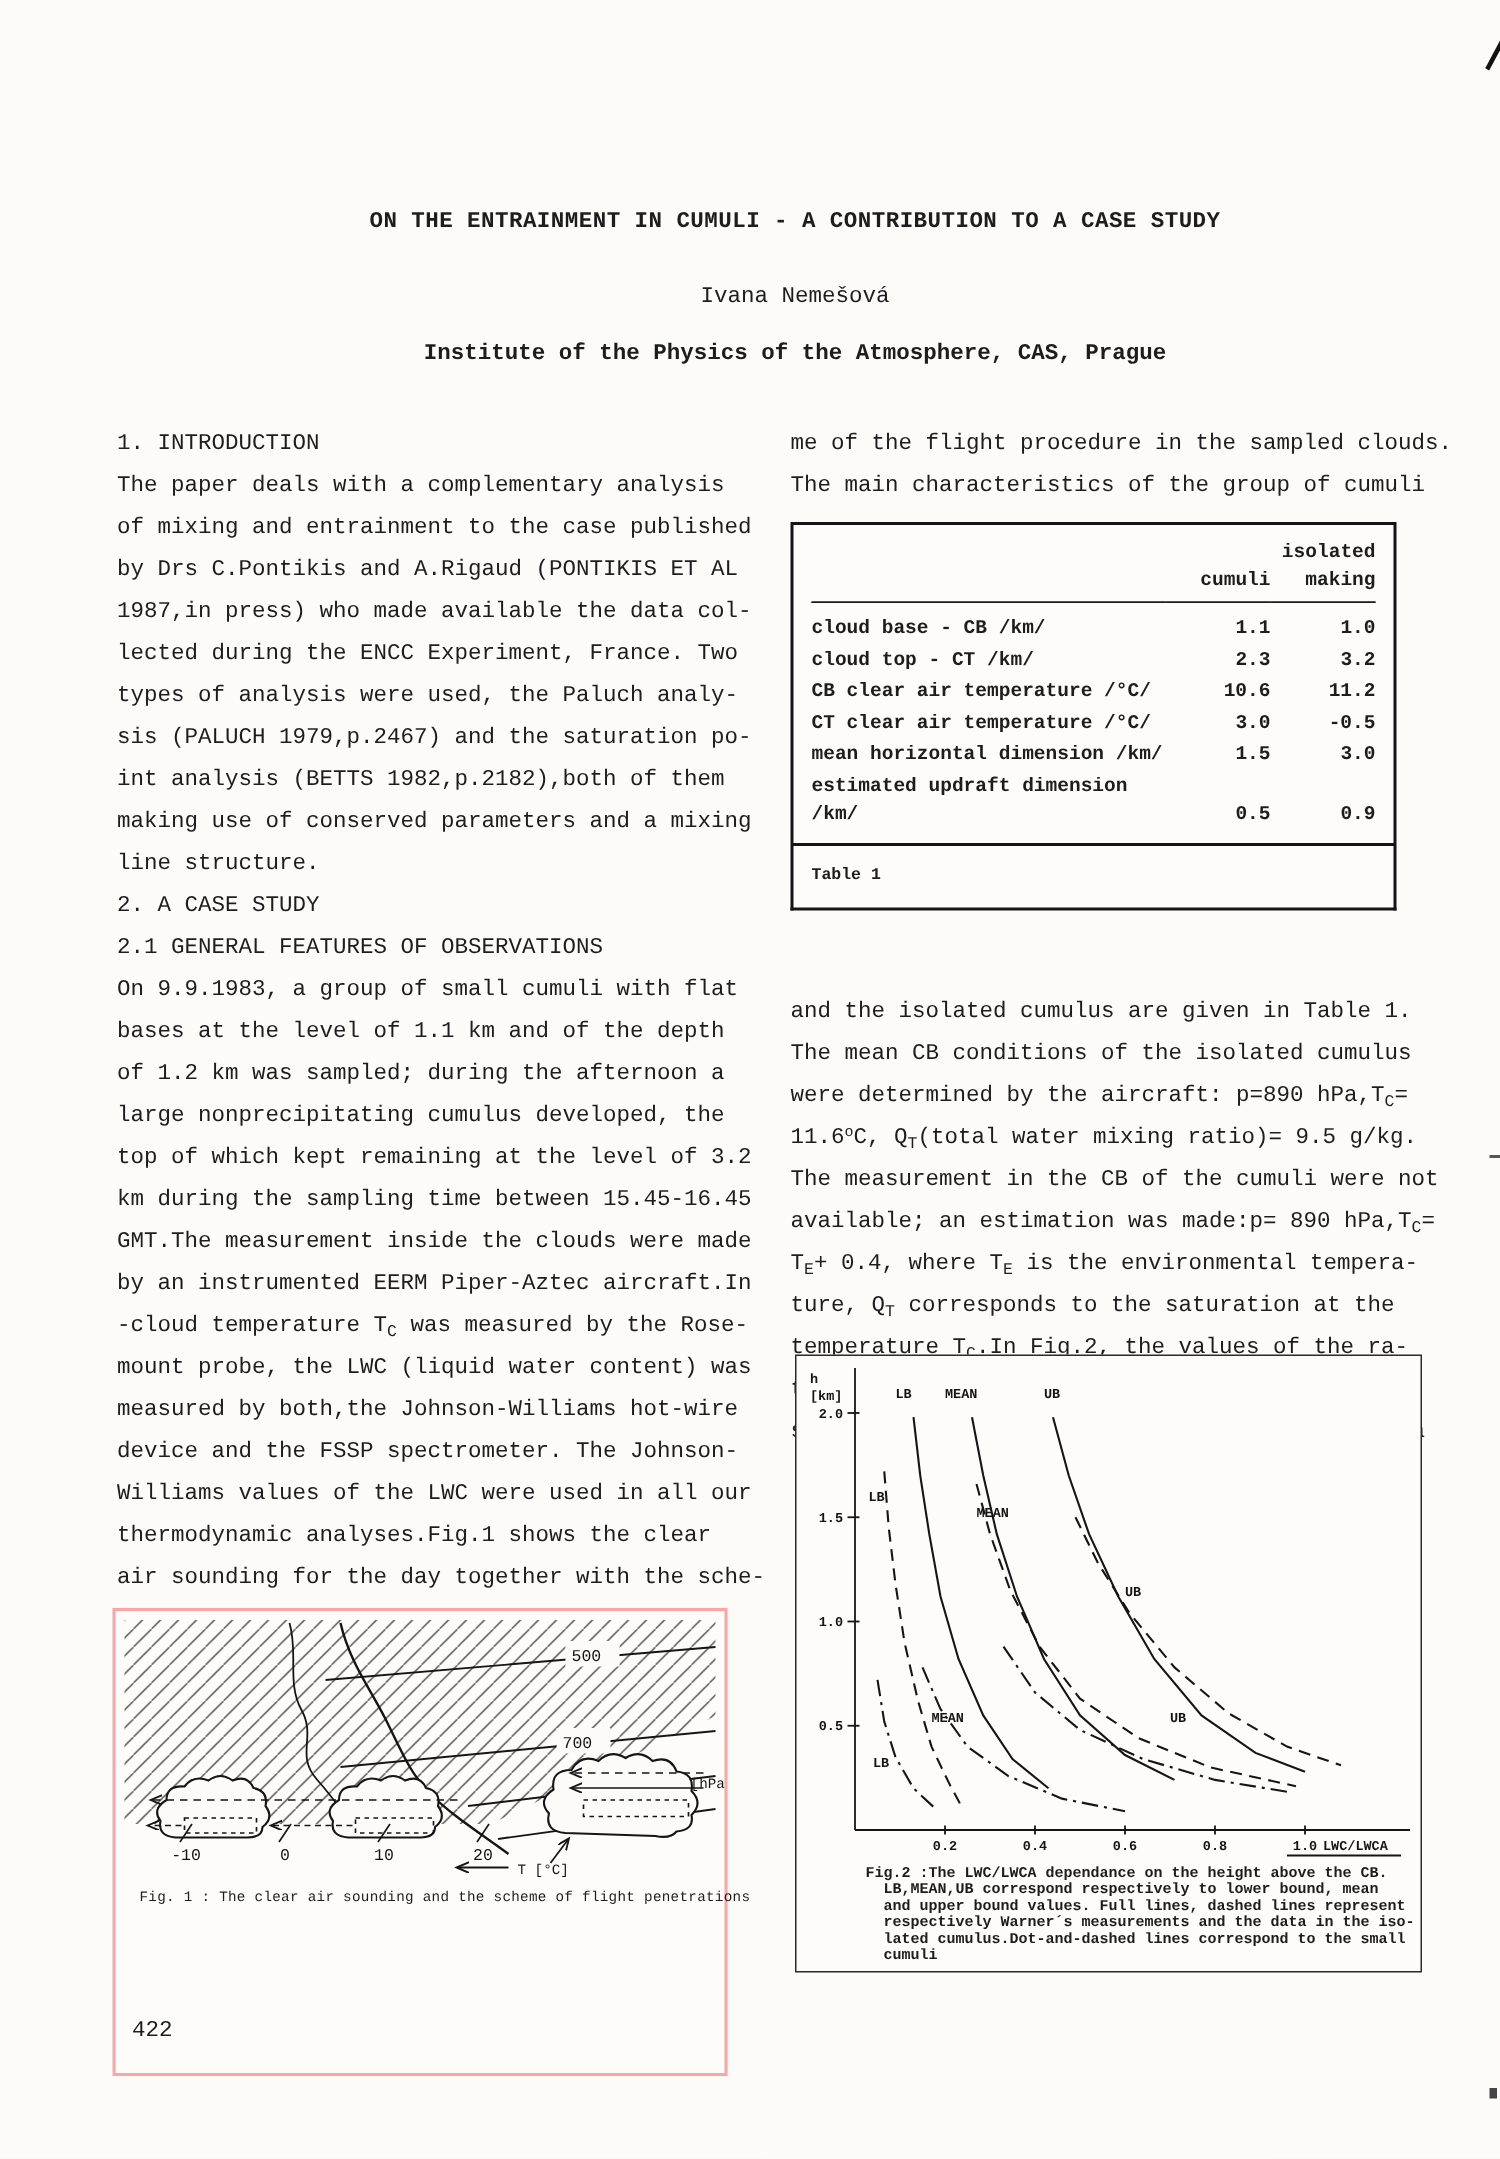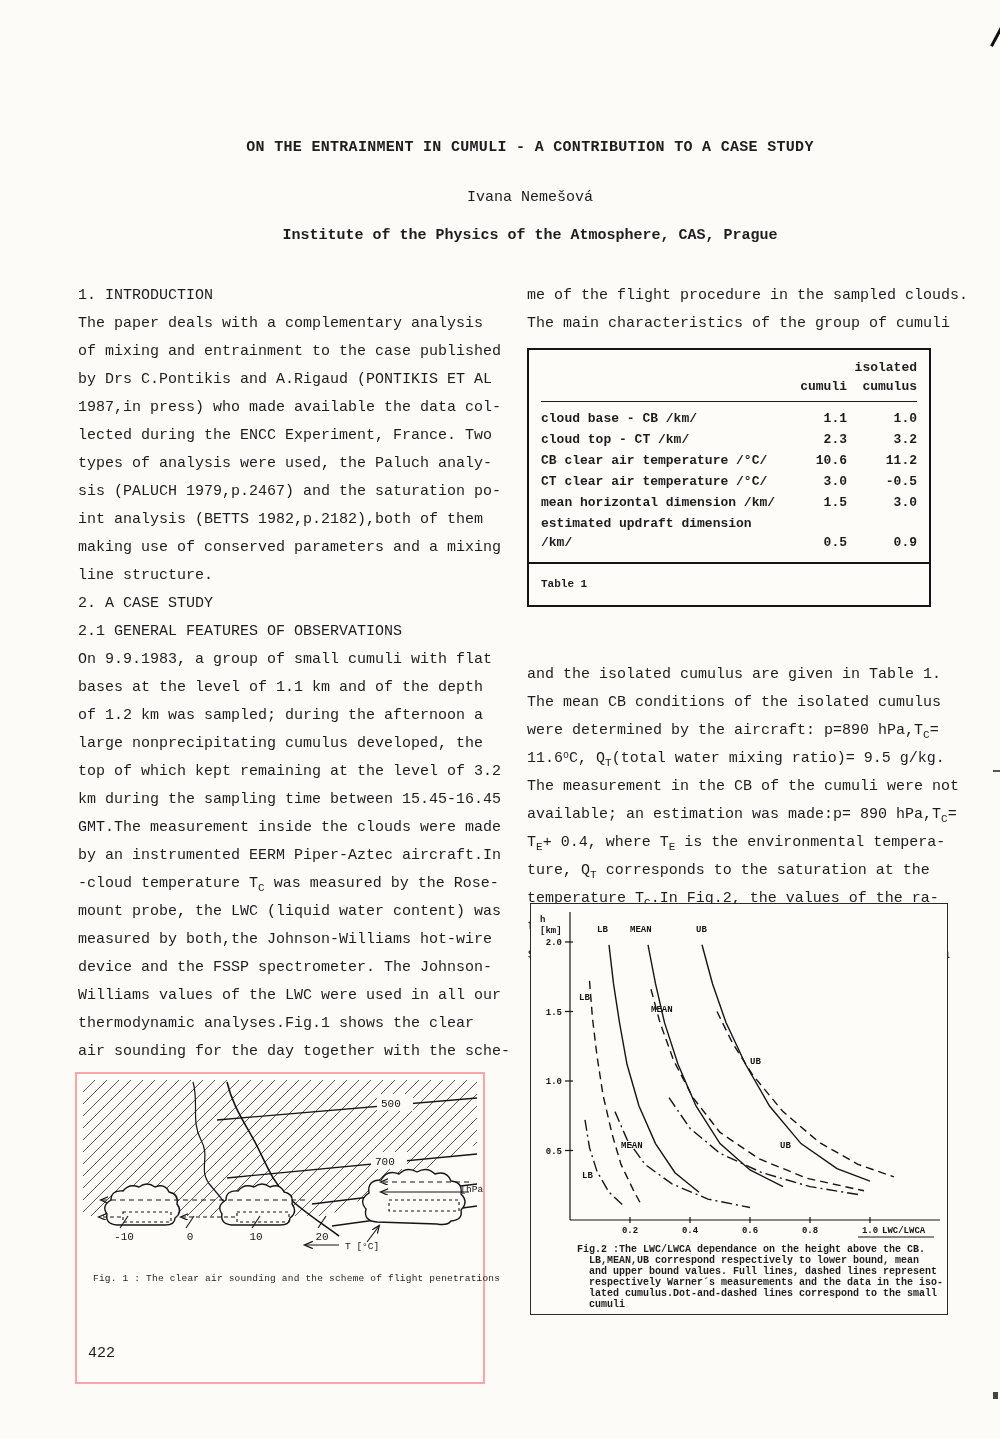--- a/index.html
+++ b/index.html
@@ -52,21 +52,21 @@
 
   
   .fig1 {
     position:absolute; left:75px; top:1072px; width:410px; height:312px;
     border:2px solid #fca5a5; background:#fdfcf9;
   }
   .fig1 svg { display:block; }
   .f1t  { font:11px "Liberation Mono",monospace; fill:#151515; }
   .f1s  { font:9.5px "Liberation Mono",monospace; fill:#151515; }
   .fig1cap {
-    margin-top:14px; padding-left:16px;
+    margin-top:0; padding-left:16px;
     font-size:9.5px; letter-spacing:.2px; white-space:pre;
   }
 
   
   .fig2 {
     position:absolute; left:530px; top:903px; width:418px; height:412px;
     border:1.5px solid #2a2a2a; background:#fdfcf9;
   }
   .fig2 svg { display:block; margin:2px 0 0 1px; }
   .ax     { stroke:#151515; stroke-width:1.2; }
@@ -134,21 +134,21 @@
     <div class="para">me of the flight procedure in the sampled clouds.
 The main characteristics of the group of cumuli</div>
 
     <div class="tbox">
       <table>
         <thead>
           <tr>
             <th class="lbl"></th>
             <th class="num">cumuli</th>
             <th class="num">isolated
-cumulus</th>
+making</th>
           </tr>
         </thead>
         <tbody>
           <tr>
             <td class="lbl">cloud base - CB  /km/</td>
             <td class="num">1.1</td>
             <td class="num">1.0</td>
           </tr>
           <tr>
             <td class="lbl">cloud top  - CT  /km/</td>

